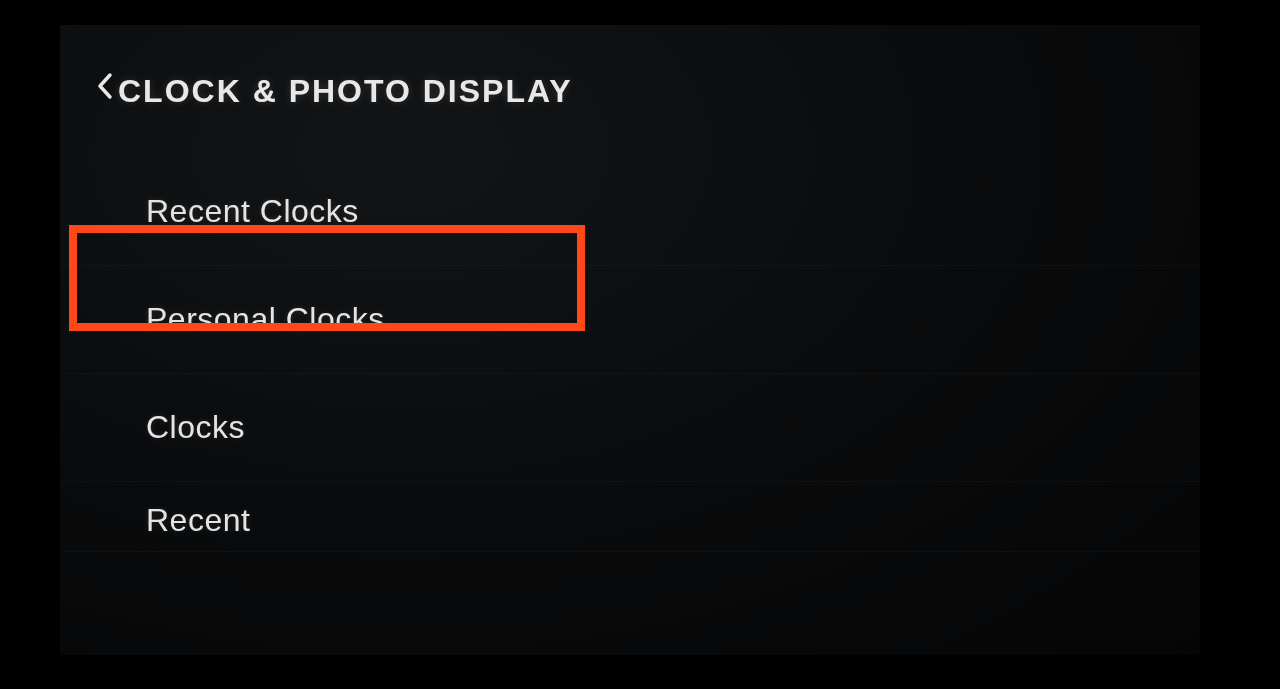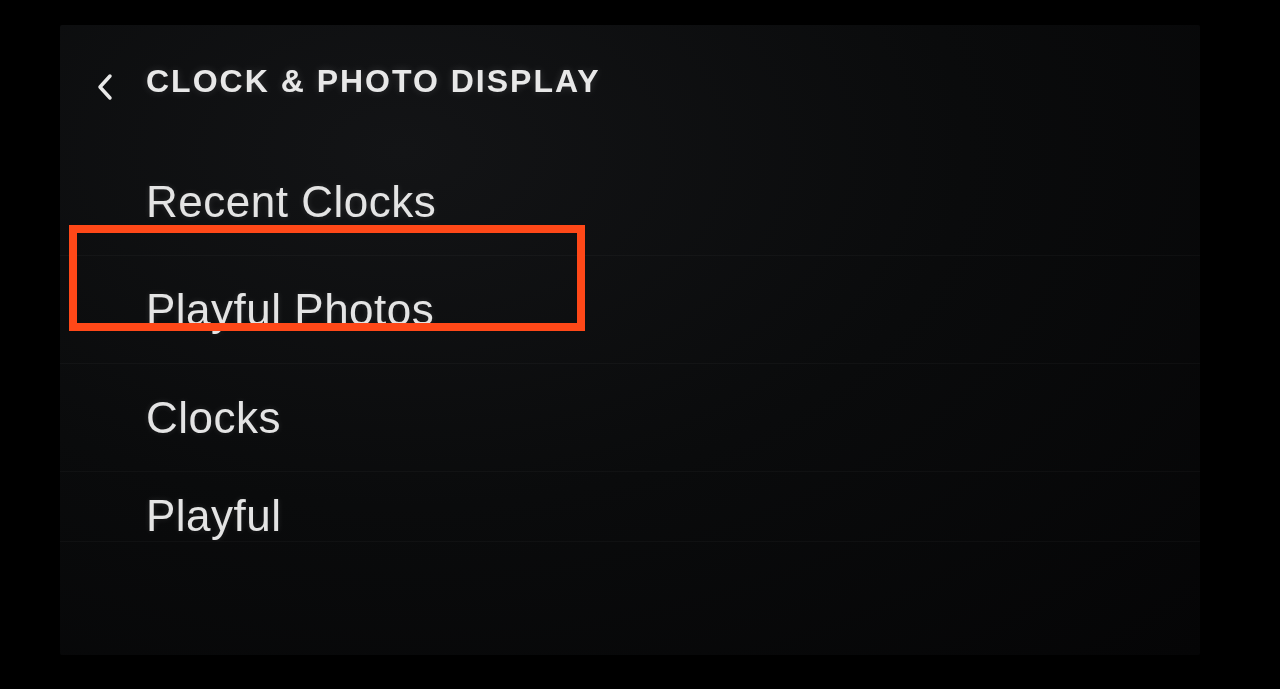--- a/index.html
+++ b/index.html
@@ -23,23 +23,22 @@
       top: 25px;
       width: 1140px;
       height: 630px;
       background: radial-gradient(ellipse at 30% 20%, #131416 0%, #0a0b0c 50%, #050506 100%);
       border-radius: 2px;
       overflow: hidden;
     }
     
     .header {
       display: flex;
-      align-items: flex-end;
-      padding: 38px 0 0 32px;
-      gap: 28px;
+      align-items: flex-start;
+      padding: 48px 0 0 32px;
     }
     
     .back-chevron {
       width: 26px;
       height: 26px;
       display: flex;
       align-items: center;
       justify-content: center;
       cursor: pointer;
     }
@@ -66,21 +65,21 @@
       height: 108px;
       display: flex;
       align-items: center;
       border-bottom: 1px solid rgba(255,255,255,0.03);
       cursor: pointer;
       position: relative;
     }
     
     .menu-item-label {
       color: #e4e4e4;
-      font-size: 44px;
+      font-size: 32px;
       font-weight: 400;
       text-shadow: 0 0 6px rgba(255,255,255,0.12);
       letter-spacing: 0.5px;
     }
     
     .menu-item.last-partial {
       height: 70px;
       align-items: flex-start;
       padding-top: 22px;
       overflow: hidden;
@@ -115,29 +114,29 @@
     <div class="header-title">CLOCK &amp; PHOTO DISPLAY</div>
   </div>
 
   <div class="menu-list">
 
     <div class="menu-item">
       <span class="menu-item-label">Recent Clocks</span>
     </div>
 
     <div class="menu-item">
-      <span class="menu-item-label">Playful Photos</span>
+      <span class="menu-item-label">Personal Clocks</span>
     </div>
 
 
     <div class="menu-item">
       <span class="menu-item-label">Clocks</span>
     </div>
 
     <div class="menu-item last-partial">
-      <span class="menu-item-label">Playful</span>
+      <span class="menu-item-label">Recent</span>
     </div>
 
   </div>
 
   <div class="highlight-box"></div>
 
 </div>
 
 </body></html>

